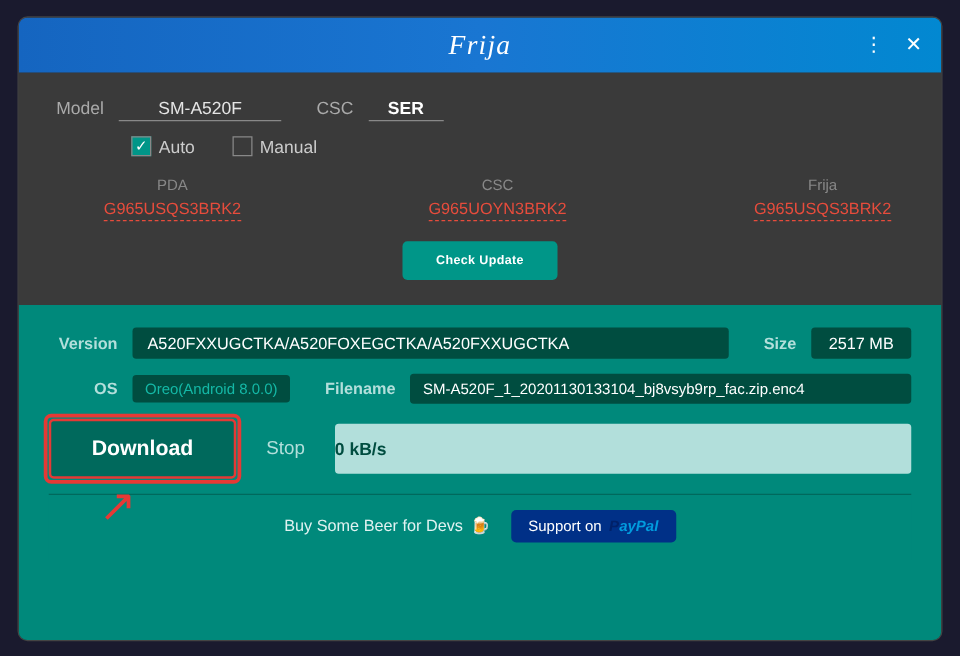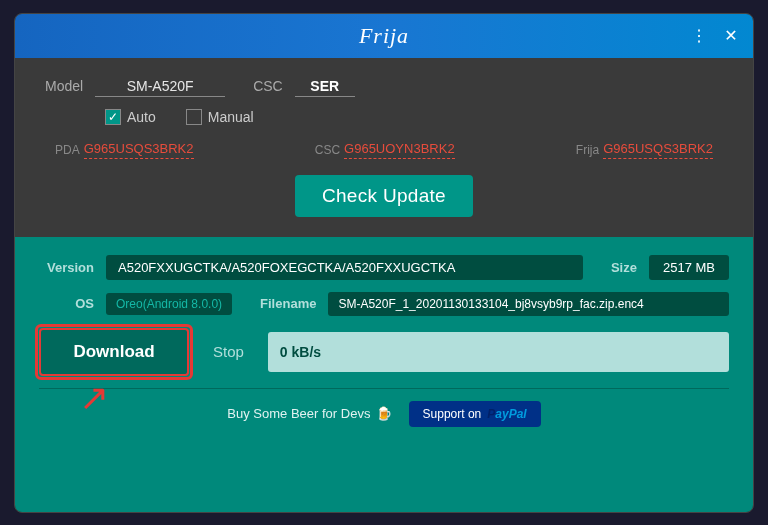--- a/index.html
+++ b/index.html
@@ -129,23 +129,24 @@
     .firmware-row {
       display: flex;
       align-items: center;
       justify-content: space-between;
       margin-top: 16px;
       padding: 0 10px;
     }
 
     .fw-item {
       display: flex;
-      flex-direction: row;
+      flex-direction: column;
       align-items: center;
       gap: 4px;
+      margin-left: 28px;
     }
 
     .fw-label {
       color: #888;
       font-size: 12px;
     }
 
     .fw-value {
       color: #e74c3c;
       font-size: 13px;
@@ -158,22 +159,22 @@
       display: flex;
       justify-content: center;
       margin-top: 16px;
     }
 
     .check-update-btn {
       background: #009688;
       color: white;
       border: none;
       padding: 10px 27px;
-      font-size: 19px;
-      font-weight: 400;
+      font-size: 10px;
+      font-weight: 700;
       border-radius: 4px;
       cursor: pointer;
       letter-spacing: 0.3px;
     }
 
     
     .bottom-section {
       background: #00897b;
       flex: 1;
       padding: 18px 24px 0 24px;
@@ -297,21 +298,20 @@
     }
 
     .speed-bar {
       flex: 1;
       background: #b2dfdb;
       border-radius: 3px;
       height: 40px;
       display: flex;
       align-items: center;
       justify-content: flex-start;
-      padding-left: 12px;
       color: #004d40;
       font-size: 14px;
       font-weight: 600;
     }
 
     
     .footer {
       background: #00897b;
       padding: 12px 24px 14px 24px;
       display: flex;

